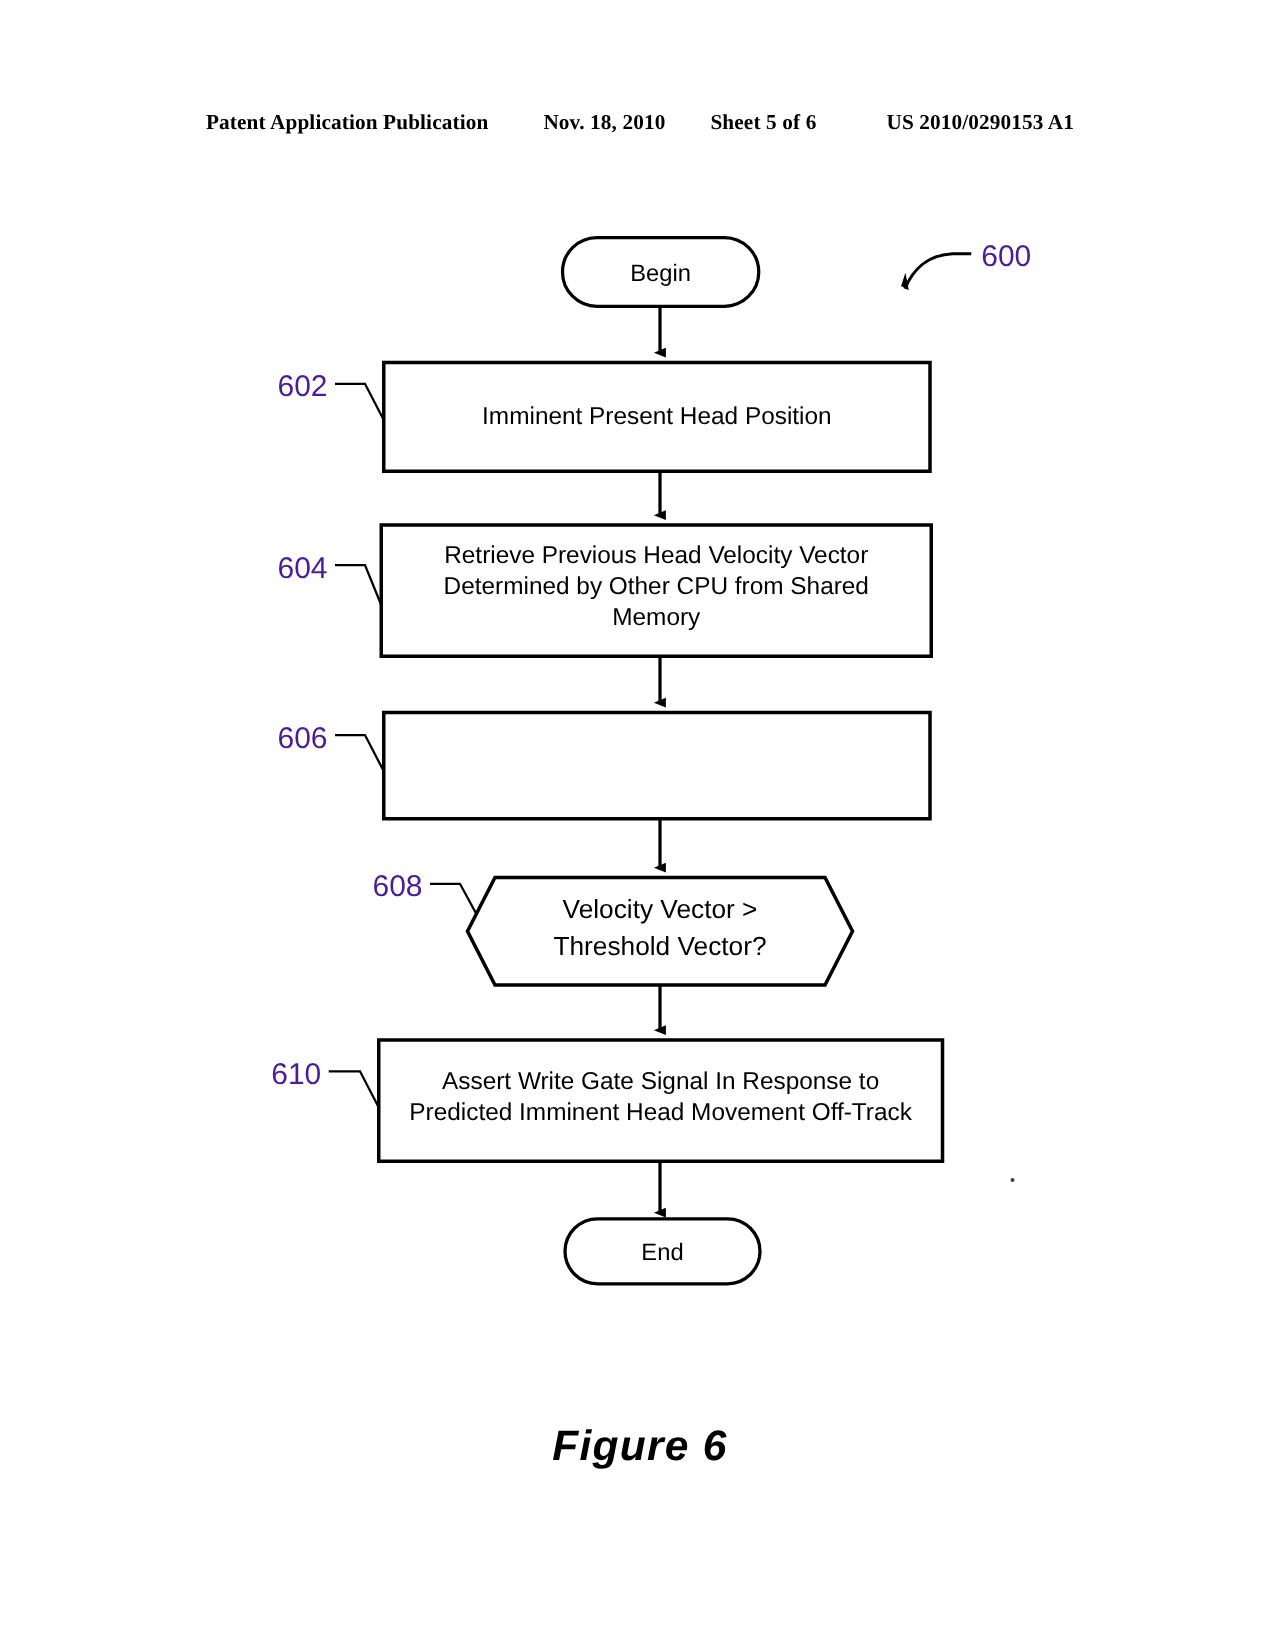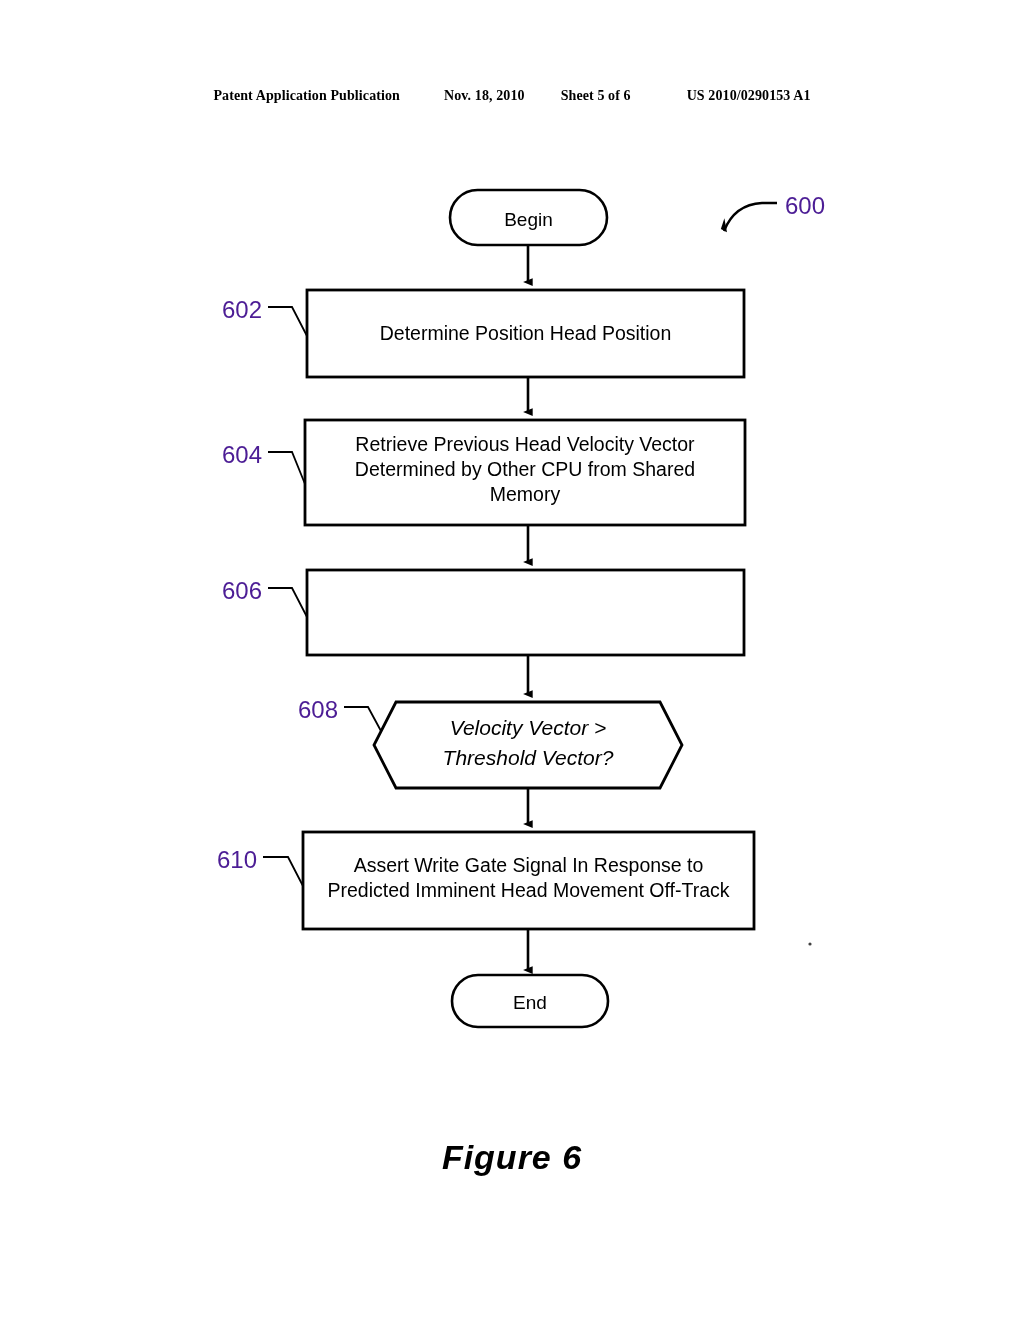--- a/index.html
+++ b/index.html
@@ -21,21 +21,21 @@
     position: absolute;
     left: 0;
     top: 88px;
     width: 1024px;
     height: 26px;
     display: flex;
     justify-content: center;
     align-items: baseline;
     font-family: "Liberation Serif", serif;
     font-weight: bold;
-    font-size: 14px;
+    font-size: 17px;
     letter-spacing: 0.1px;
     white-space: nowrap;
   }
   #page-header .hdr-pub       { margin-right: 44px; }
   #page-header .hdr-date      { }
   #page-header .hdr-sheet     { margin-right: 56px; margin-left: 36px; }
   #page-header .hdr-patentno  { }
 
   
   #figure-canvas {
@@ -141,28 +141,28 @@
 
     <rect x="452" y="975" width="156" height="52" rx="26" ry="26" fill="#ffffff" stroke="#000000" stroke-width="2.6"></rect>
 
     <path d="M 777 203 L 762 203 C 742 204 730 216 724 231" fill="none" stroke="#000000" stroke-width="2.4" marker-end="url(#leaderhead)"></path>
 
     <circle cx="810" cy="944" r="1.6" fill="#000000" opacity="0.75"></circle>
   </svg>
 
   <div class="node-text term-text" style="left:450px; top:207px; width:157px;">Begin</div>
 
-  <div class="node-text" style="left:307px; top:321px; width:437px;">Determine Position Head Position</div>
+  <div class="node-text" style="left:307px; top:321px; width:437px;">Imminent Present Head Position</div>
 
   <div class="node-text" style="left:305px; top:432px; width:440px;">Retrieve Previous Head Velocity Vector
 Determined by Other CPU from Shared
 Memory</div>
 
 
-  <div class="node-text" style="left:374px; top:713px; width:308px; font-size:21px; line-height:30px;font-style:italic;">Velocity Vector &gt;
+  <div class="node-text" style="left:374px; top:713px; width:308px; font-size:21px; line-height:30px;">Velocity Vector &gt;
 Threshold Vector?</div>
 
   <div class="node-text" style="left:303px; top:853px; width:451px;">Assert Write Gate Signal In Response to
 Predicted Imminent Head Movement Off-Track</div>
 
   <div class="node-text term-text" style="left:452px; top:990px; width:156px;">End</div>
 
   <div class="ref-num" style="left:222px; top:296px;">602</div>
   <div class="ref-num" style="left:222px; top:441px;">604</div>
   <div class="ref-num" style="left:222px; top:577px;">606</div>

